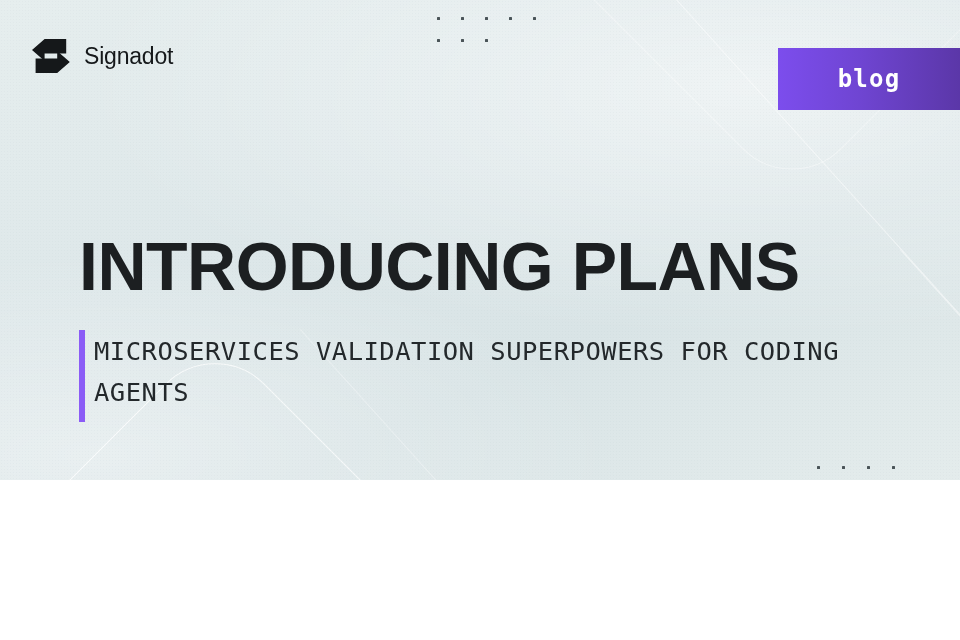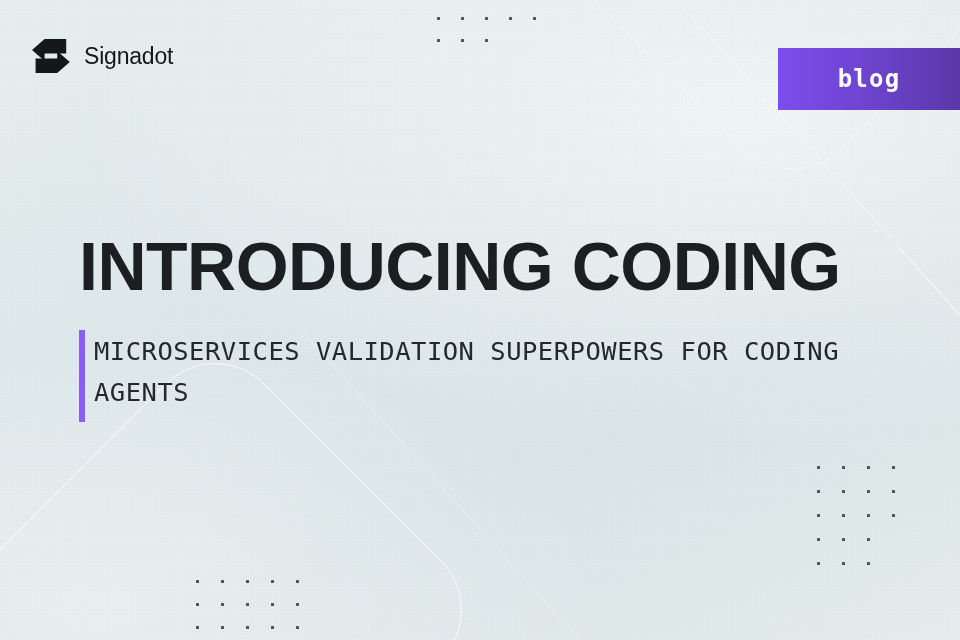--- a/index.html
+++ b/index.html
@@ -5,21 +5,21 @@
   * { margin:0; padding:0; box-sizing:border-box; }
 
   html, body {
     width:960px; height:640px;
     overflow:hidden;
     font-family:"Liberation Sans", sans-serif;
   }
 
   .canvas{
     position:relative;
-    width:960px; height:640px;
+    width:960px; height:480px;
     background:
       radial-gradient(120% 90% at 78% 18%, rgba(255,255,255,0.55) 0%, rgba(255,255,255,0) 58%),
       radial-gradient(90% 70% at 10% 95%, rgba(255,255,255,0.40) 0%, rgba(255,255,255,0) 60%),
       linear-gradient(155deg, #e6eeee 0%, #dde7e9 38%, #d9e4e6 66%, #e4ecec 100%);
     overflow:hidden;
   }
 
   
   .bg-layer{ position:absolute; inset:0; pointer-events:none; }
 
@@ -218,21 +218,21 @@
       </svg>
     </span>
     <span class="logo-word">Signadot</span>
   </div>
 
   <div class="badge">
     <span class="badge-label">blog</span>
   </div>
 
   <div class="headline-wrap">
-    <h1 class="headline">INTRODUCING CODING</h1>
+    <h1 class="headline">INTRODUCING PLANS</h1>
   </div>
 
   <div class="sub-row">
     <div class="accent-bar"></div>
     <div class="subhead">MICROSERVICES VALIDATION SUPERPOWERS FOR CODING AGENTS</div>
   </div>
 
 </div>
 
 </body></html>

